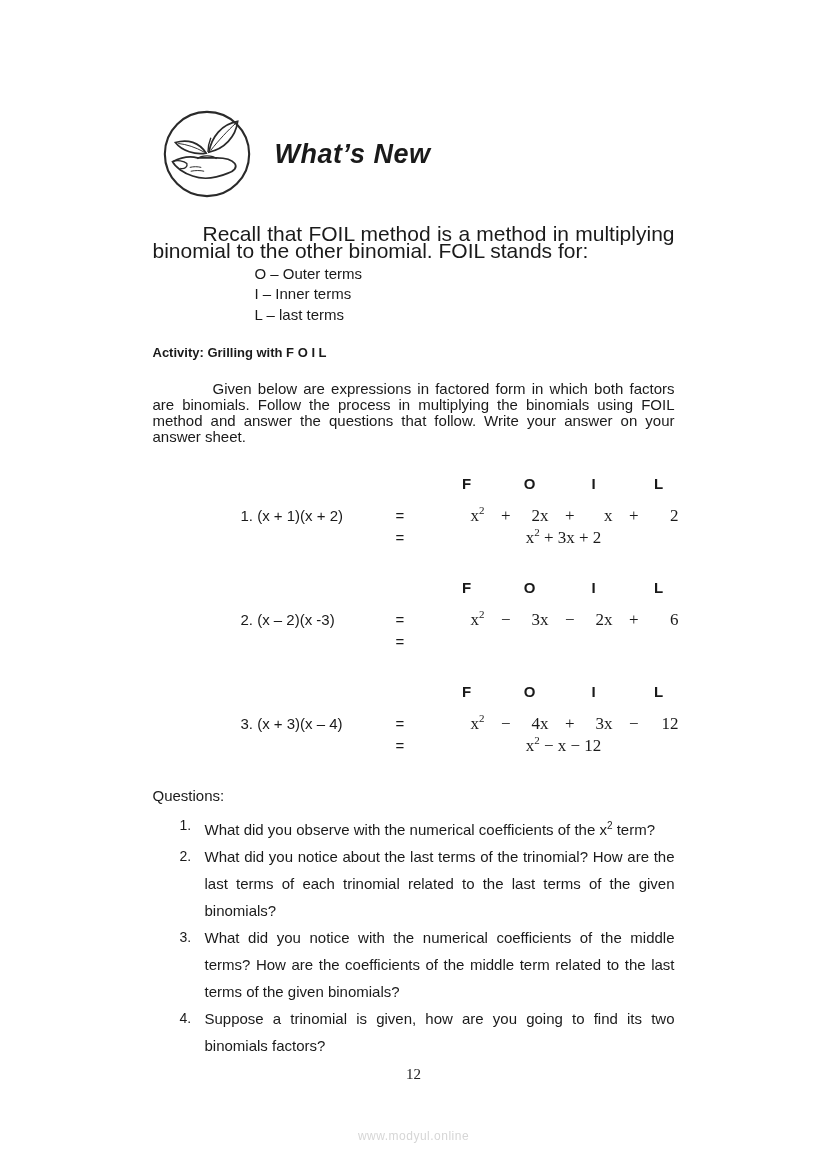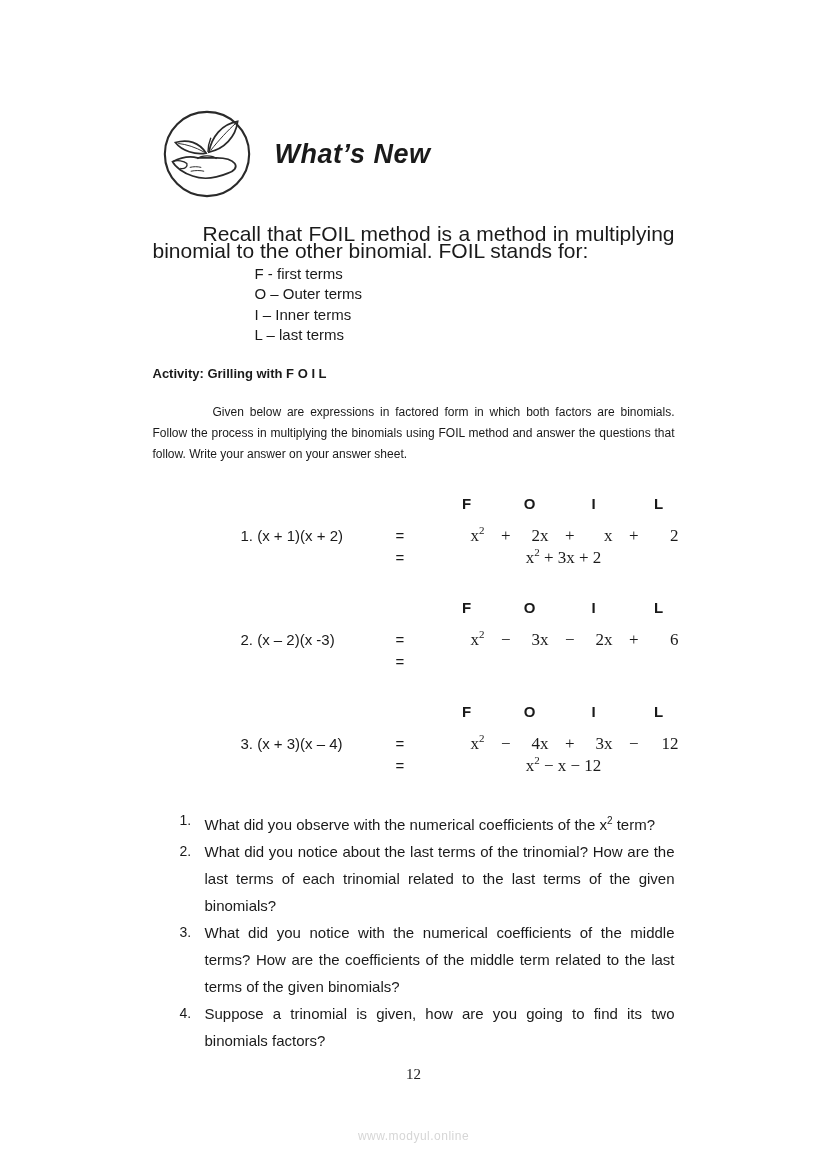--- a/index.html
+++ b/index.html
@@ -20,21 +20,21 @@
   .logo svg { width: 100%; height: 100%; }
   .title { font-size: 27px; font-style: italic; font-weight: bold; margin: 0; letter-spacing: .5px; }
 
   
   .intro { margin: 26px 0 0; font-size: 21px; line-height: 16.5px; text-indent: 50px; text-align: justify; }
   .foil-defs { margin: 5px 0 0 102px; }
   .foil-def { font-size: 15px; line-height: 20.4px; }
 
   
   .activity-heading { font-size: 13px; font-weight: bold; margin: 20px 0 0; }
-  .instr { margin: 21px 0 0; font-size: 12px; line-height: 21px; text-indent: 60px; text-align: justify; }
+  .instr { margin: 21px 0 0; font-size: 15px; line-height: 16px; text-indent: 60px; text-align: justify; }
 
   
   .examples { margin-top: 30px; }
   .example { margin-bottom: 30px; }
   .ex-grid {
     display: grid;
     grid-template-columns: 155px 53px 36px 26px 38px 26px 38px 26px 40px;
     margin-left: 88px;
   }
   .c { font-size: 15px; line-height: 22px; height: 22px; white-space: nowrap; }
@@ -81,21 +81,20 @@
         <path d="M12 56 C17 54 24 55 27 58 C28 61 25 64 20 63" stroke-width="1.4"></path>
         <path d="M30 62 C34 61 38 61 42 62 M31 66 C36 65 41 65 45 66" stroke-width="1"></path>
       </svg>
     </div>
     <h1 class="title">What’s New</h1>
   </div>
 
   <p class="intro">Recall that FOIL method is a method in multiplying binomial to the other binomial. FOIL stands for:</p>
 
   <div class="foil-defs">
-      <div class="foil-def">F - first terms</div>
       <div class="foil-def">O – Outer terms</div>
       <div class="foil-def">I – Inner terms</div>
       <div class="foil-def">L – last terms</div>
     </div>
 
   <h2 class="activity-heading">Activity: Grilling with F O I L</h2>
 
   <p class="instr">Given below are expressions in factored form in which both factors are binomials. Follow the process in multiplying the binomials using FOIL method and answer the questions that follow. Write your answer on your answer sheet.</p>
 
   <section class="examples">
@@ -168,20 +167,21 @@
           <div class="c math">3x</div>
           <div class="c math">−</div>
           <div class="c math">12</div>
           <div class="c"></div>
           <div class="c">=</div>
           <div class="c math expr">x<sup>2</sup> − x − 12</div>
         </div>
       </div>
     </section>
 
+  <p class="q-head">Questions:</p>
 
   <div class="q-list">
       <div class="q-item">
         <div class="q-num">1.</div>
         <div class="q-text">What did you observe with the numerical coefficients of the x<sup>2</sup> term?</div>
       </div>
       <div class="q-item">
         <div class="q-num">2.</div>
         <div class="q-text">What did you notice about the last terms of the trinomial? How are the last terms of each trinomial related to the last terms of the given binomials?</div>
       </div>

